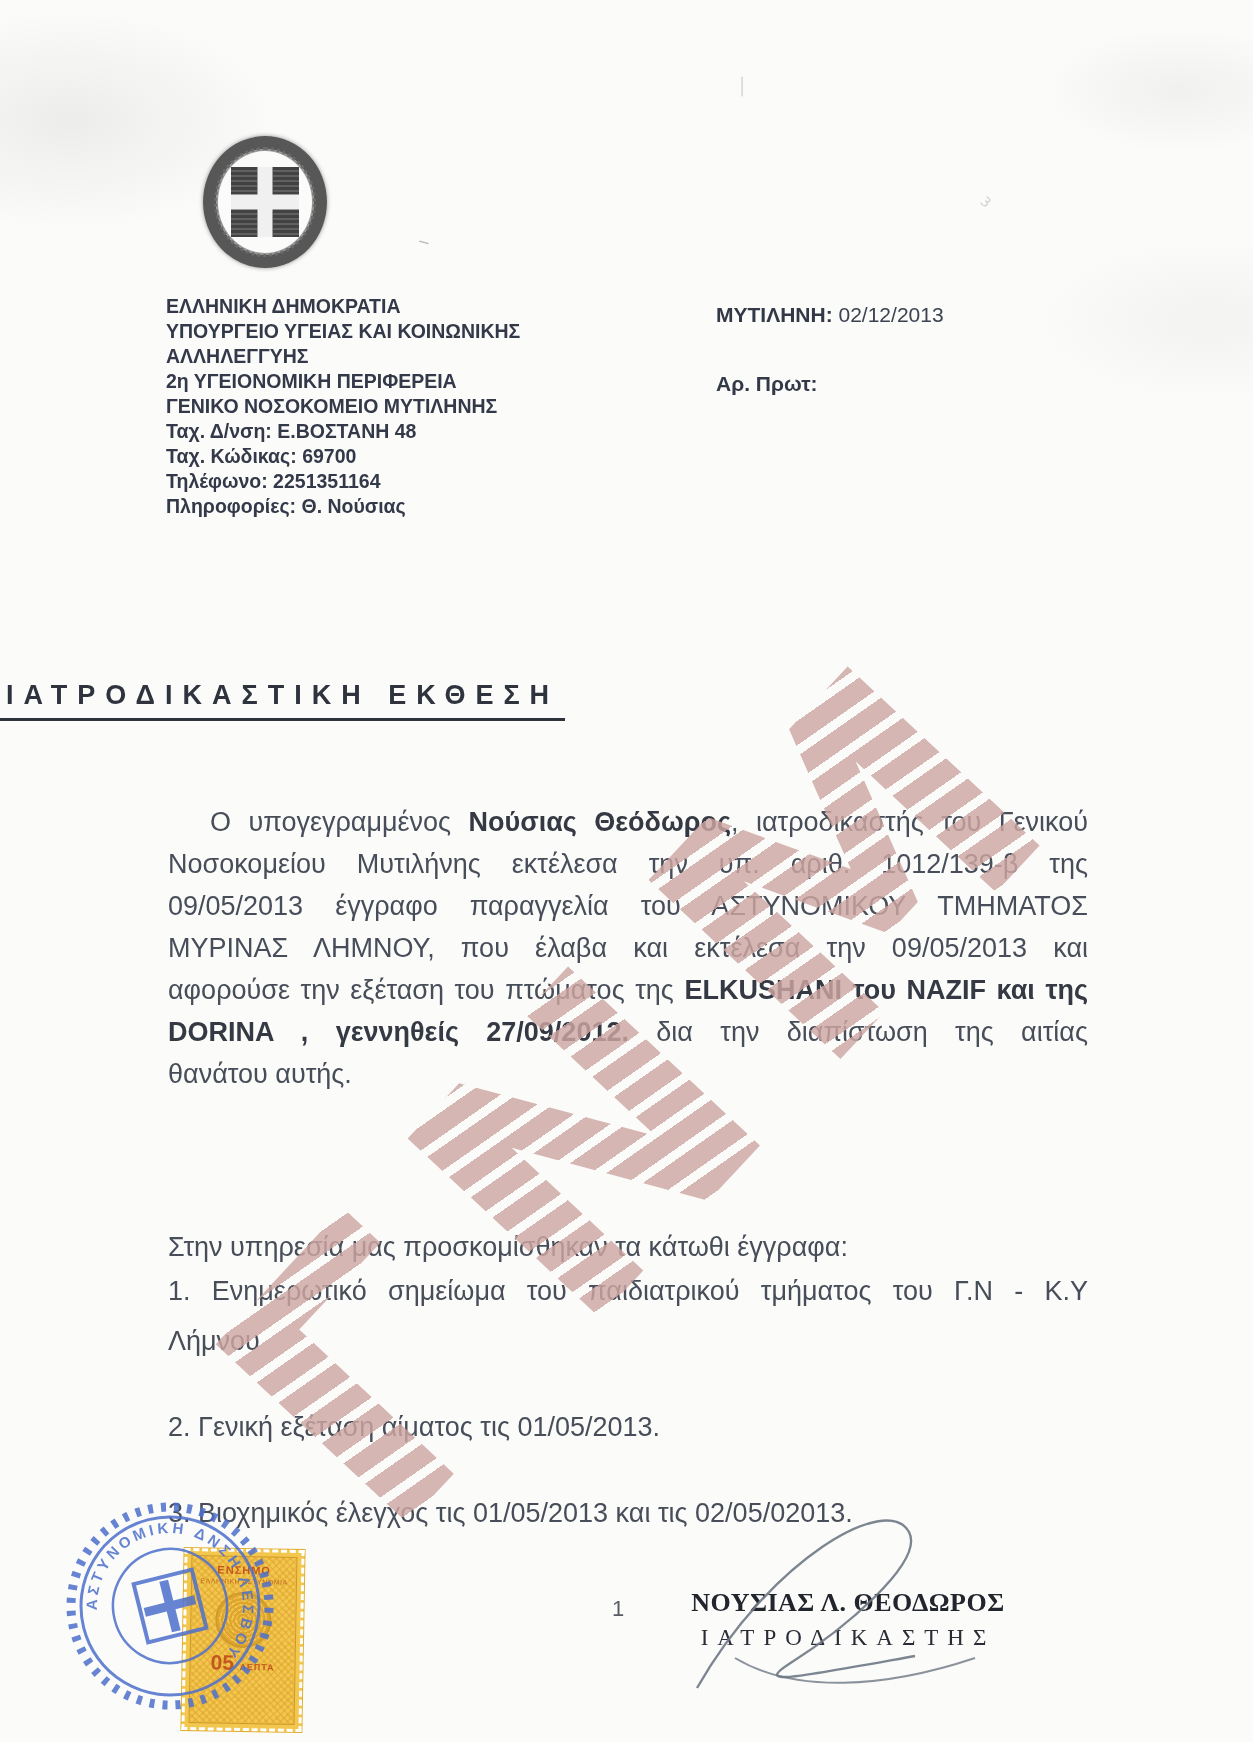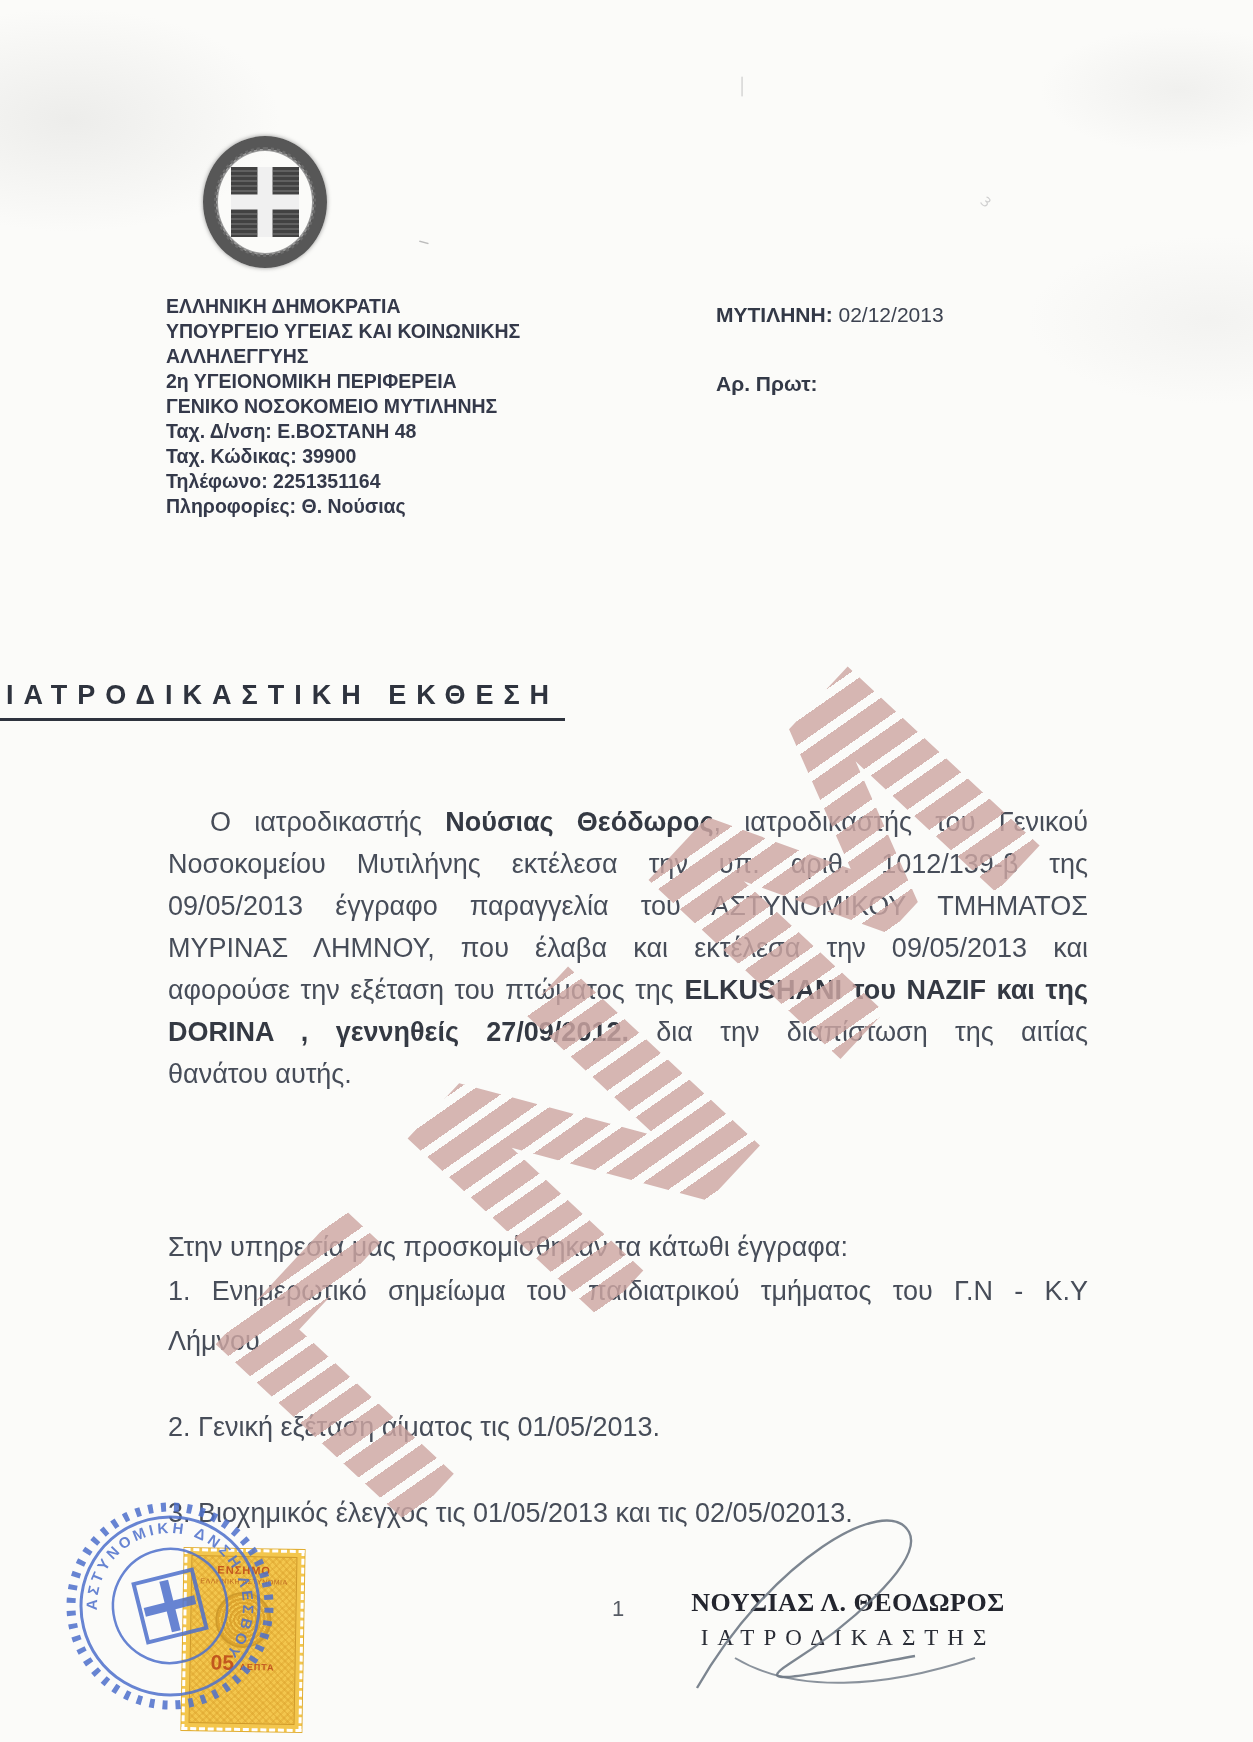--- a/index.html
+++ b/index.html
@@ -109,38 +109,38 @@
     </div>
   </div>
 
   <div class="org-block">
       <div>ΕΛΛΗΝΙΚΗ ΔΗΜΟΚΡΑΤΙΑ</div>
       <div>ΥΠΟΥΡΓΕΙΟ ΥΓΕΙΑΣ ΚΑΙ ΚΟΙΝΩΝΙΚΗΣ</div>
       <div>ΑΛΛΗΛΕΓΓΥΗΣ</div>
       <div>2η  ΥΓΕΙΟΝΟΜΙΚΗ ΠΕΡΙΦΕΡΕΙΑ</div>
       <div>ΓΕΝΙΚΟ ΝΟΣΟΚΟΜΕΙΟ ΜΥΤΙΛΗΝΗΣ</div>
       <div>Ταχ. Δ/νση: Ε.ΒΟΣΤΑΝΗ 48</div>
-      <div>Ταχ. Κώδικας: 39900</div>
+      <div>Ταχ. Κώδικας: 69700</div>
       <div>Τηλέφωνο: 2251351164</div>
       <div>Πληροφορίες: Θ. Νούσιας</div>
     </div>
 
   <div class="date-block">
     <div>
       <span class="lbl">ΜΥΤΙΛΗΝΗ</span><span class="lbl">: </span><span>02/12/2013</span>
     </div>
     <div class="lbl">Αρ. Πρωτ:</div>
   </div>
 
   <div class="doc-title-wrap">
     <span class="doc-title">ΙΑΤΡΟΔΙΚΑΣΤΙΚΗ ΕΚΘΕΣΗ</span>
   </div>
 
   <div class="para para1">
-      <div class="bline indent"><span>Ο ιατροδικαστής </span><span class="b">Νούσιας Θεόδωρος</span><span>, ιατροδικαστής του Γενικού</span></div>
+      <div class="bline indent"><span>Ο υπογεγραμμένος </span><span class="b">Νούσιας Θεόδωρος</span><span>, ιατροδικαστής του Γενικού</span></div>
       <div class="bline"><span>Νοσοκομείου Μυτιλήνης εκτέλεσα την υπ. αριθ. 1012/139-β της</span></div>
       <div class="bline"><span>09/05/2013 έγγραφο παραγγελία του ΑΣΤΥΝΟΜΙΚΟΥ ΤΜΗΜΑΤΟΣ</span></div>
       <div class="bline"><span>ΜΥΡΙΝΑΣ ΛΗΜΝΟΥ, που έλαβα και εκτέλεσα την 09/05/2013 και</span></div>
       <div class="bline"><span>αφορούσε την εξέταση του πτώματος της </span><span class="b">ELKUSHANI του NAZIF και της</span></div>
       <div class="bline"><span class="b">DORINA , γεννηθείς 27/09/2012.</span><span> δια την διαπίστωση της αιτίας</span></div>
       <div class="bline lastline"><span>θανάτου αυτής.</span></div>
     </div>
 
   <div class="para para2">
     <div class="bline lastline">Στην υπηρεσία μας προσκομίσθηκαν τα κάτωθι έγγραφα:</div>

